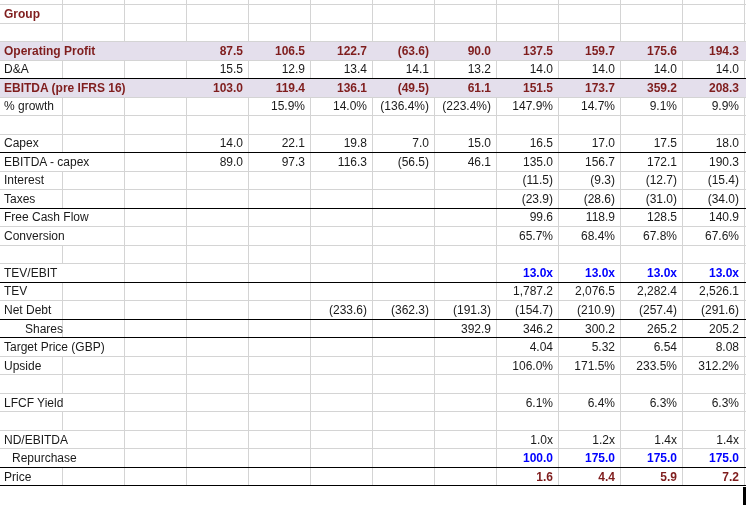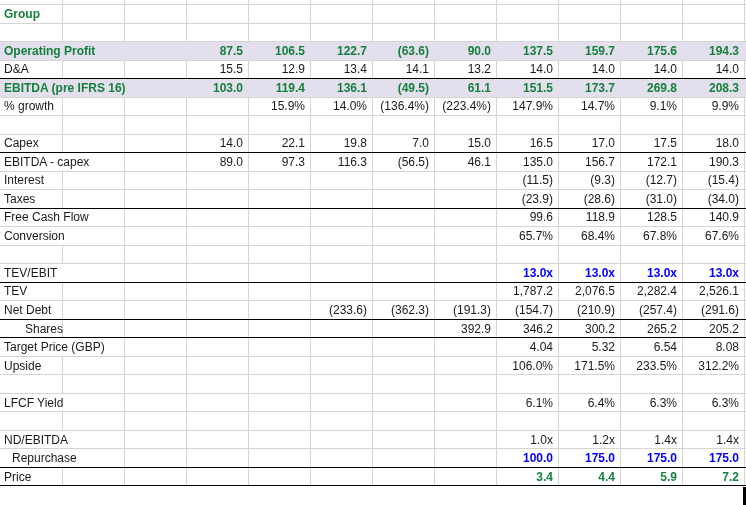--- a/index.html
+++ b/index.html
@@ -43,21 +43,21 @@
   .cell.label{
     justify-content:flex-start;
     padding-left:4px;
     overflow:visible;
     z-index:2;
   }
   .cell.num{
     justify-content:flex-end;
     padding-right:5px;
   }
-  .bold{font-weight:bold;color:#15803d;}
+  .bold{font-weight:bold;color:#7f1d1d;}
   .blue-bold{font-weight:bold;color:var(--blue);}
   .plain{color:#1a1a1a;}
   .cell-cursor{
     position:absolute;
     right:0;
     width:3px;
     background:#000;
     z-index:5;
   }
 </style>
@@ -137,21 +137,21 @@
     </div>
     <div class="row filled">
       <div class="cell label bold" style="grid-column: 1 / span 3;">EBITDA (pre IFRS 16)</div>
       <div class="cell num bold">103.0</div>
       <div class="cell num bold">119.4</div>
       <div class="cell num bold">136.1</div>
       <div class="cell num bold">(49.5)</div>
       <div class="cell num bold">61.1</div>
       <div class="cell num bold">151.5</div>
       <div class="cell num bold">173.7</div>
-      <div class="cell num bold">269.8</div>
+      <div class="cell num bold">359.2</div>
       <div class="cell num bold">208.3</div>
     </div>
     <div class="row">
       <div class="cell label plain" style="grid-column: 1 / span 1;">% growth</div>
       <div class="cell"></div>
       <div class="cell"></div>
       <div class="cell num plain"></div>
       <div class="cell num plain">15.9%</div>
       <div class="cell num plain">14.0%</div>
       <div class="cell num plain">(136.4%)</div>
@@ -421,19 +421,19 @@
     </div>
     <div class="row black-bottom">
       <div class="cell label plain" style="grid-column: 1 / span 1;">Price</div>
       <div class="cell"></div>
       <div class="cell"></div>
       <div class="cell num bold"></div>
       <div class="cell num bold"></div>
       <div class="cell num bold"></div>
       <div class="cell num bold"></div>
       <div class="cell num bold"></div>
-      <div class="cell num bold">3.4</div>
+      <div class="cell num bold">1.6</div>
       <div class="cell num bold">4.4</div>
       <div class="cell num bold">5.9</div>
       <div class="cell num bold">7.2</div>
     </div>
     <div class="cell-cursor" id="cursor" style="top: 486.52px; height: 18.52px;"></div>
 </div>
 
 </body></html>

